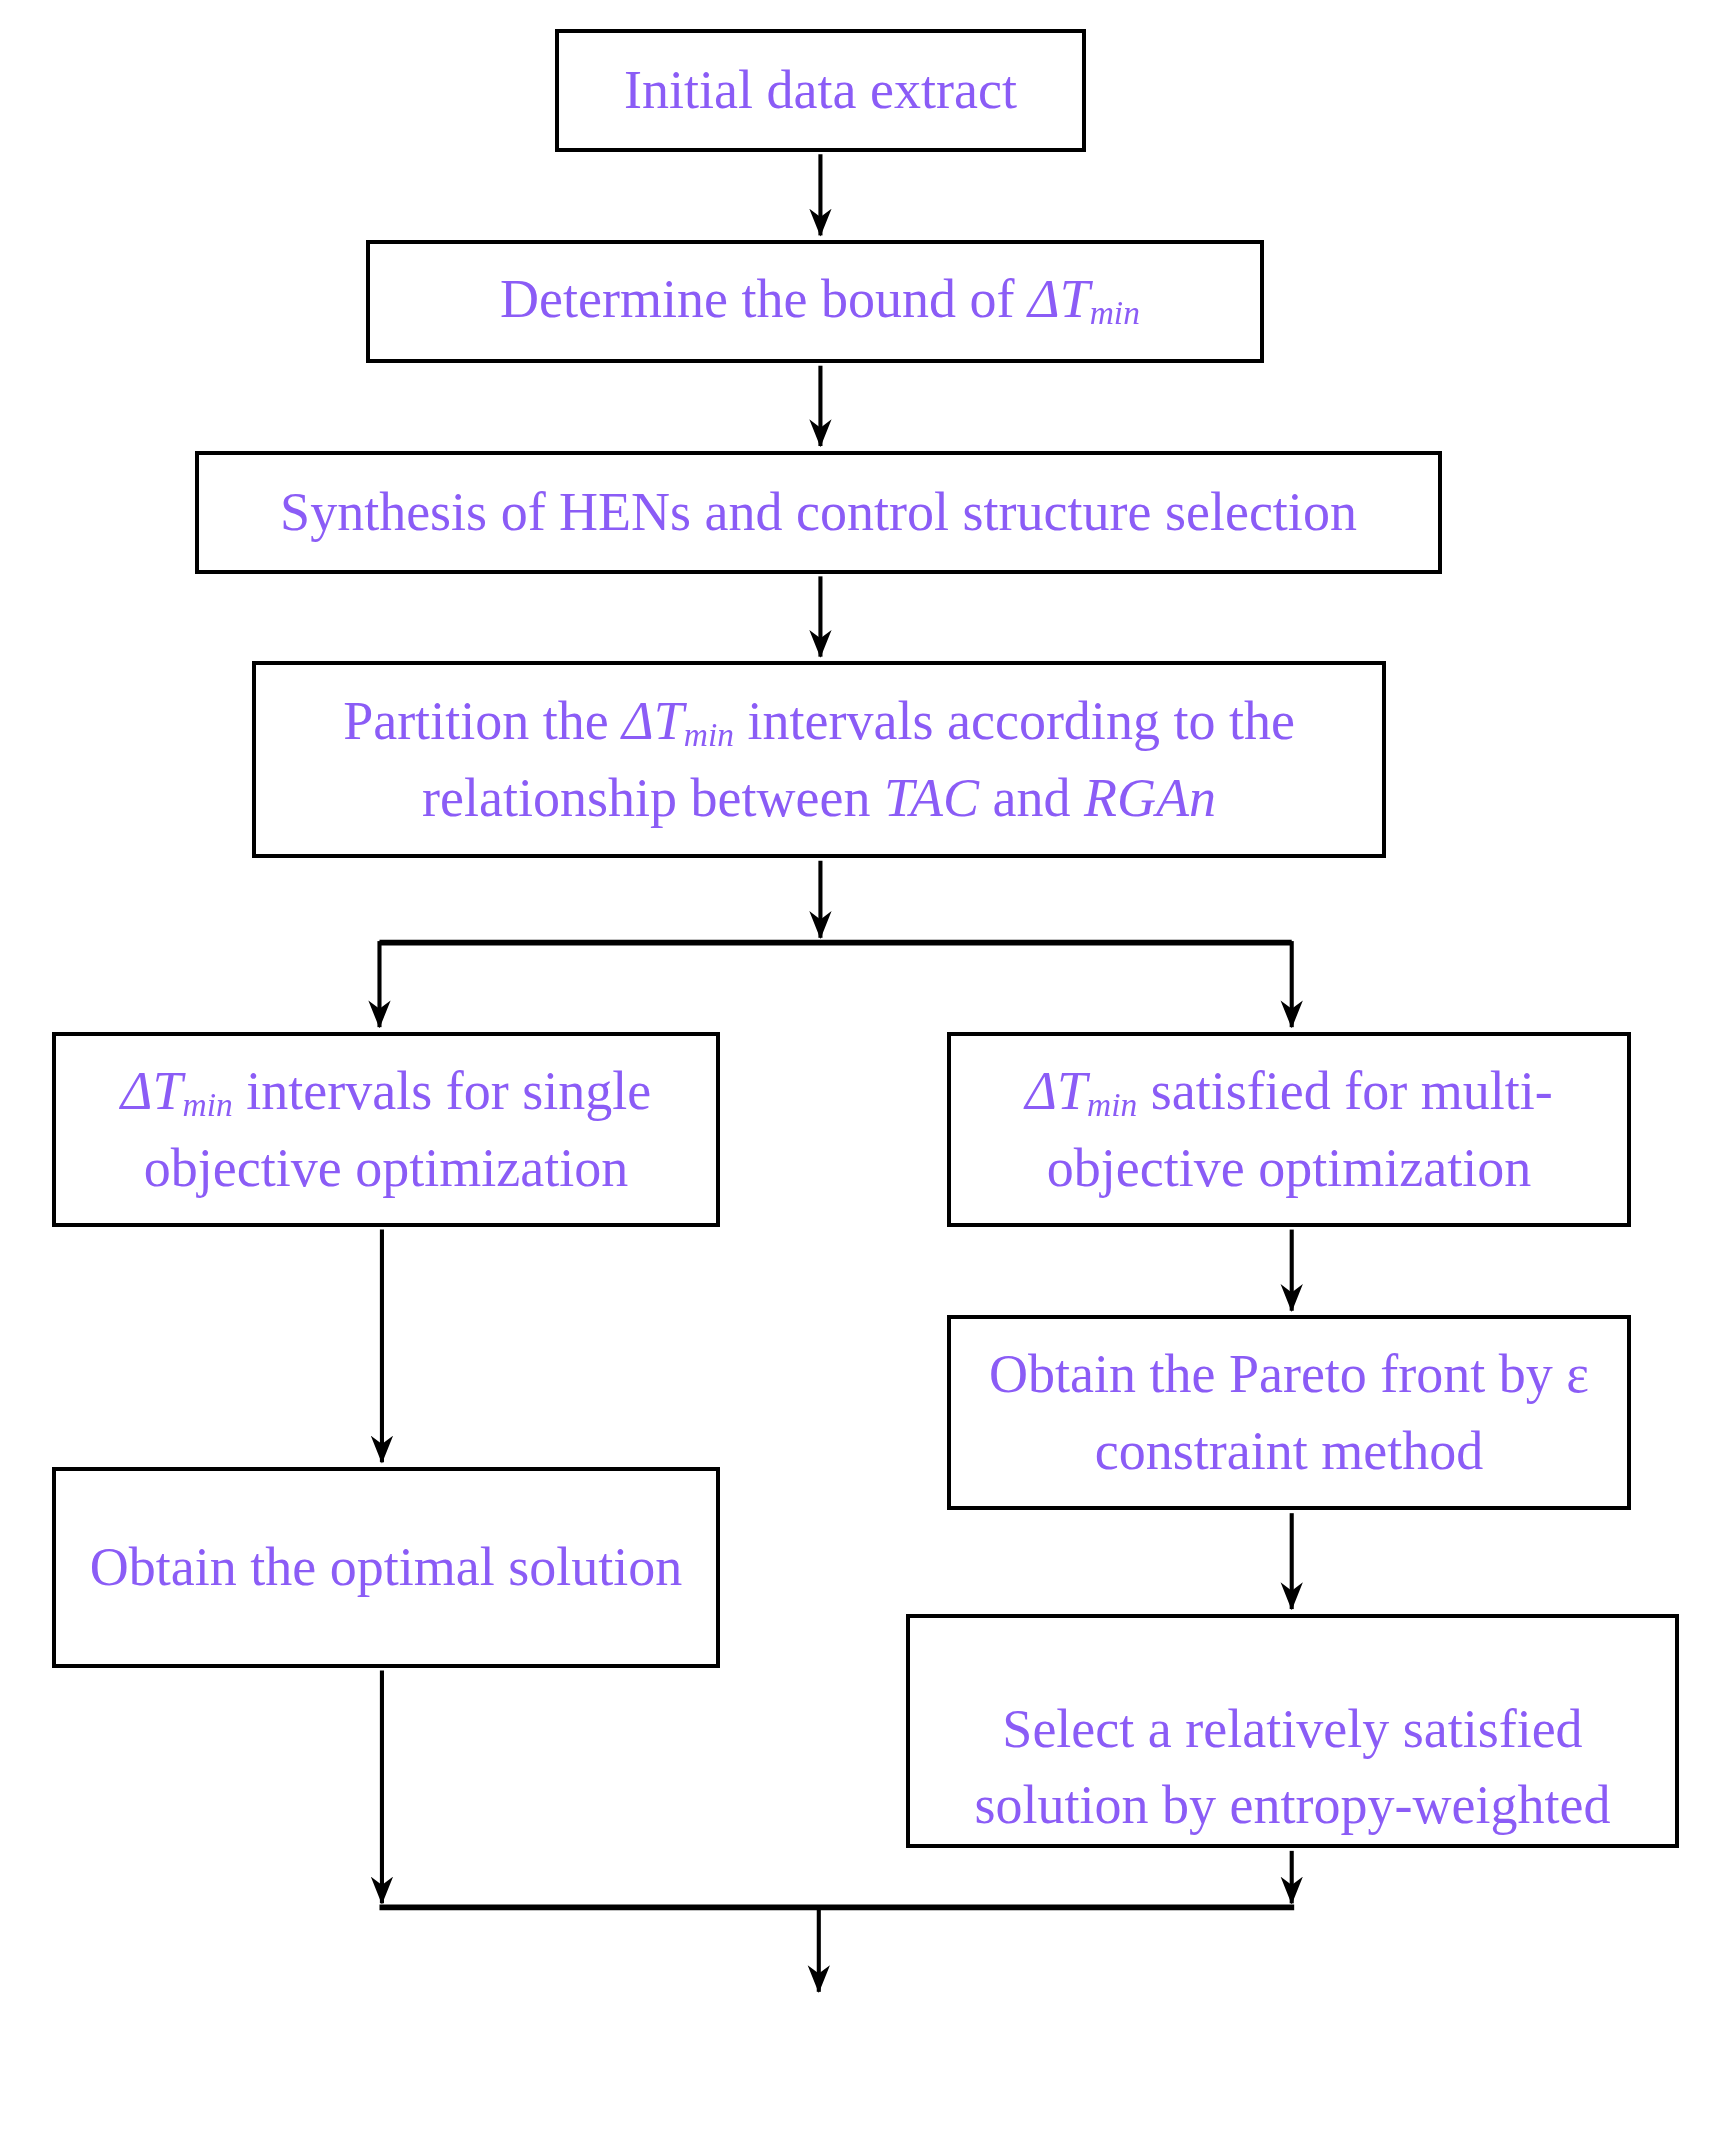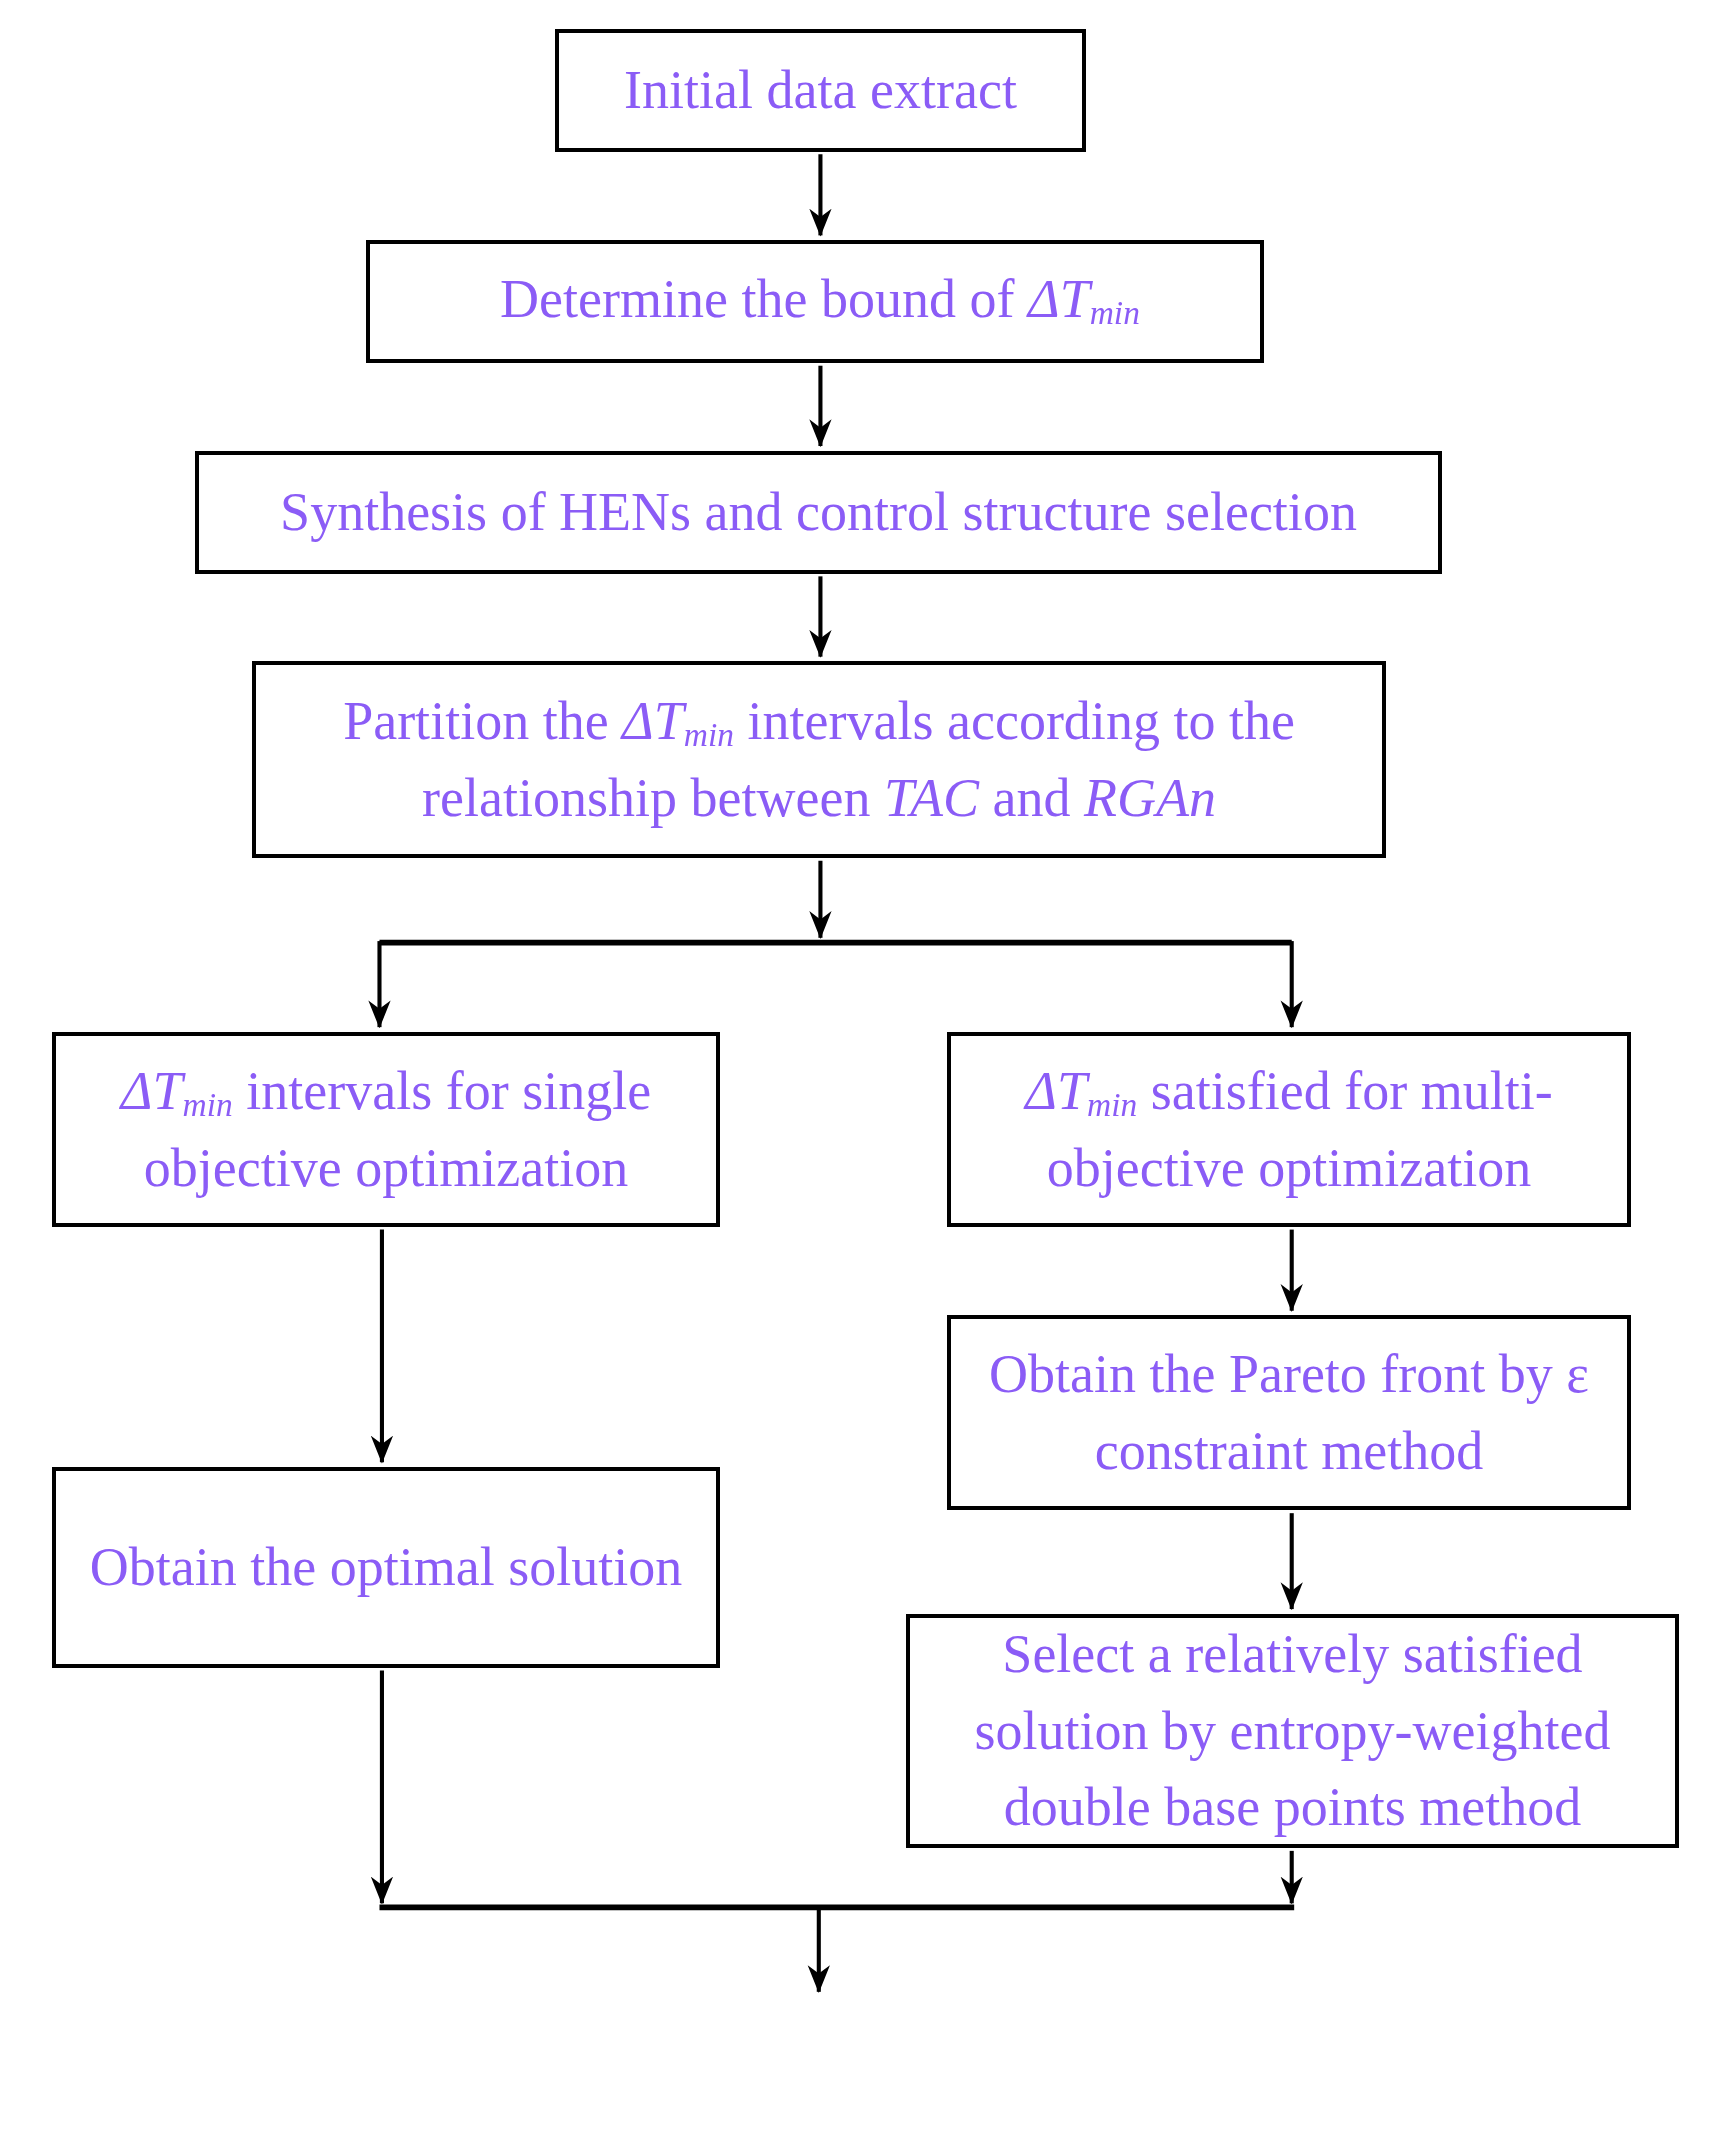--- a/index.html
+++ b/index.html
@@ -18,21 +18,21 @@
   .sub{font-style:italic;font-size:0.62em;vertical-align:-0.22em;}
   
   #b-initial  {left:555px; top:29px;   width:531px;  height:123px;line-height:1.1;}
   #b-bound    {left:366px; top:240px;  width:898px; height:123px;line-height:1.1;padding-left:10px;}
   #b-synthesis{left:195px; top:451px;  width:1247px; height:123px;line-height:1.1;}
   #b-partition{left:252px; top:661px;  width:1134px; height:197px;}
   #b-single   {left:52px;  top:1032px; width:668px;  height:195px;}
   #b-multi    {left:947px;top:1032px; width:684px;  height:195px;}
   #b-pareto   {left:947px;top:1315px; width:684px;  height:195px;}
   #b-optimal  {left:52px;  top:1467px; width:668px;  height:201px;line-height:1.1;justify-content:center;}
-  #b-select   {left:906px;top:1614px; width:773px;  height:234px;}
+  #b-select   {left:906px;top:1614px; width:773px;  height:234px;align-items:flex-end;}
   #b-final    {left:555px; top:1997px; width:527px;  height:127px;line-height:1.1;}
 </style>
 </head>
 <body>
 
 <div class="canvas">
 
   <svg class="connectors" viewBox="0 0 2090 2624" xmlns="http://www.w3.org/2000/svg">
     <defs>
       <marker id="ah" viewBox="0 0 12 10" refX="11.5" refY="5" markerWidth="34" markerHeight="30" markerUnits="userSpaceOnUse" orient="auto">
@@ -82,18 +82,18 @@
 
   <div class="box" id="b-pareto">
     <span class="label"><span>Obtain the Pareto front by ε</span><br><span>constraint method</span></span>
   </div>
 
   <div class="box" id="b-optimal">
     <span class="label"><span>Obtain the optimal solution</span></span>
   </div>
 
   <div class="box" id="b-select">
-    <span class="label"><span>Select a relatively satisfied</span><br><span>solution by entropy-weighted</span><br><span>double base points method</span></span>
+    <span class="label"><span>Select a relatively satisfied</span><br><span>solution by entropy-weighted</span><br></span>
   </div>
 
 
 </div>
 
 
 </body></html>

